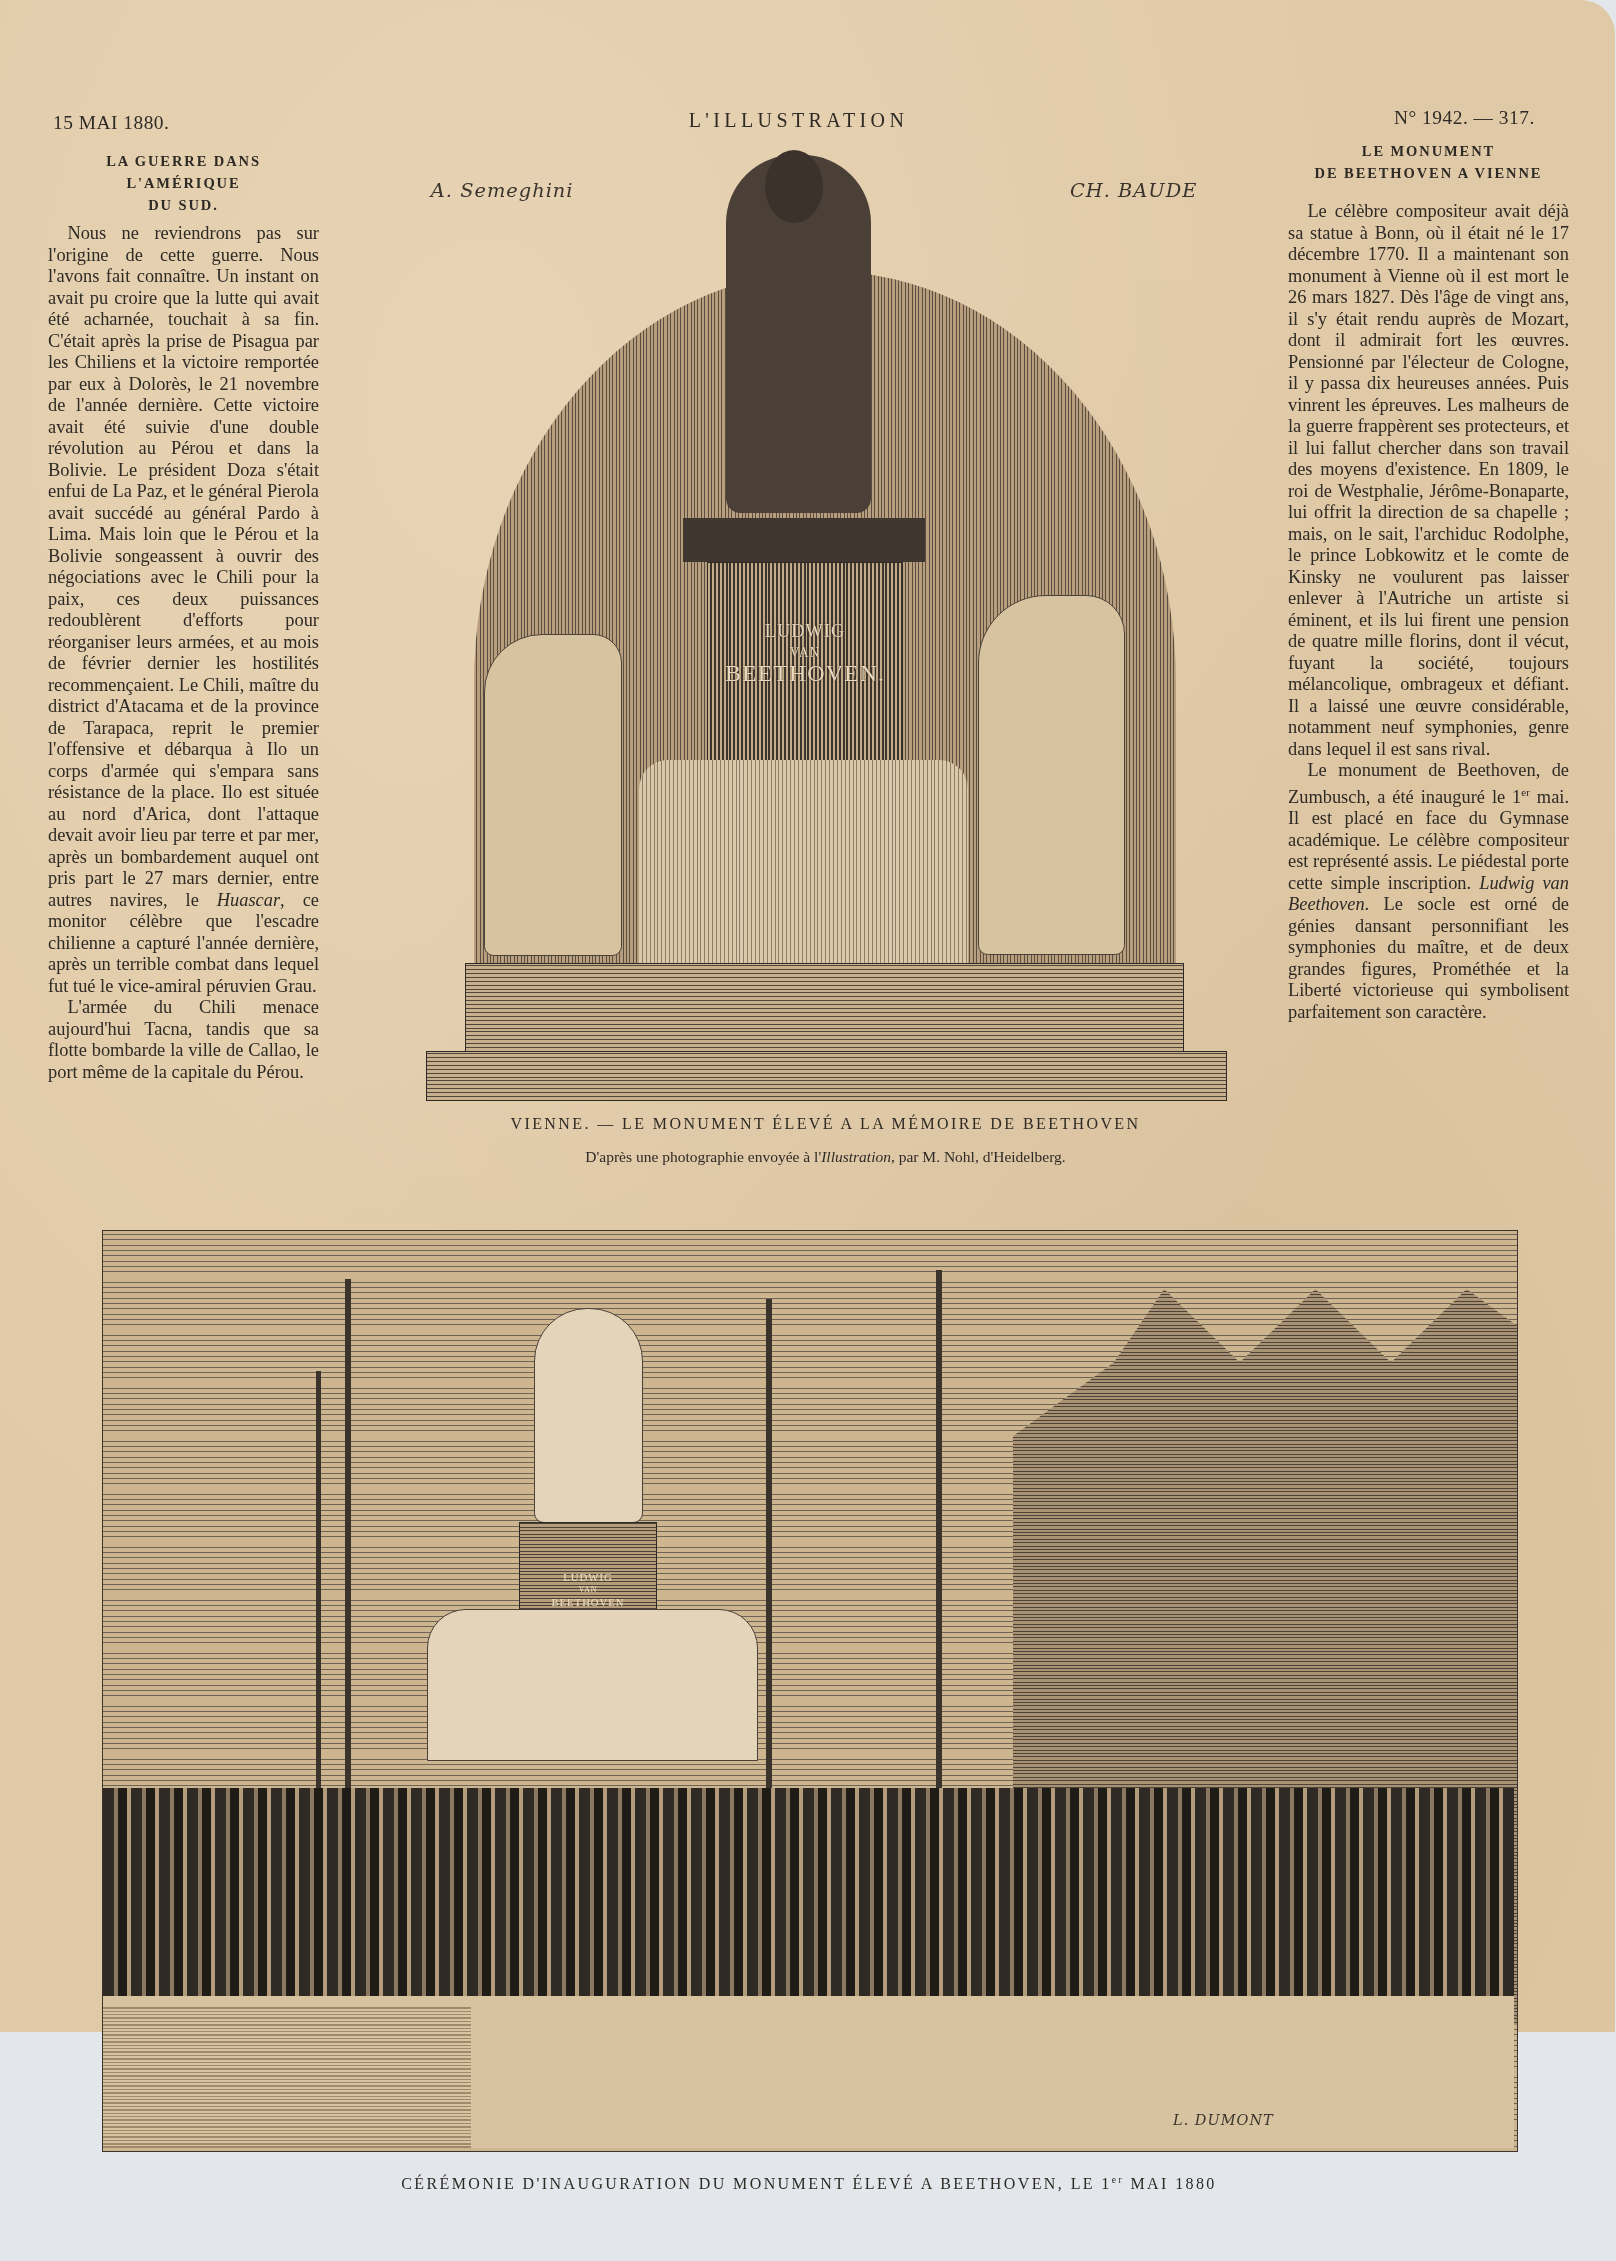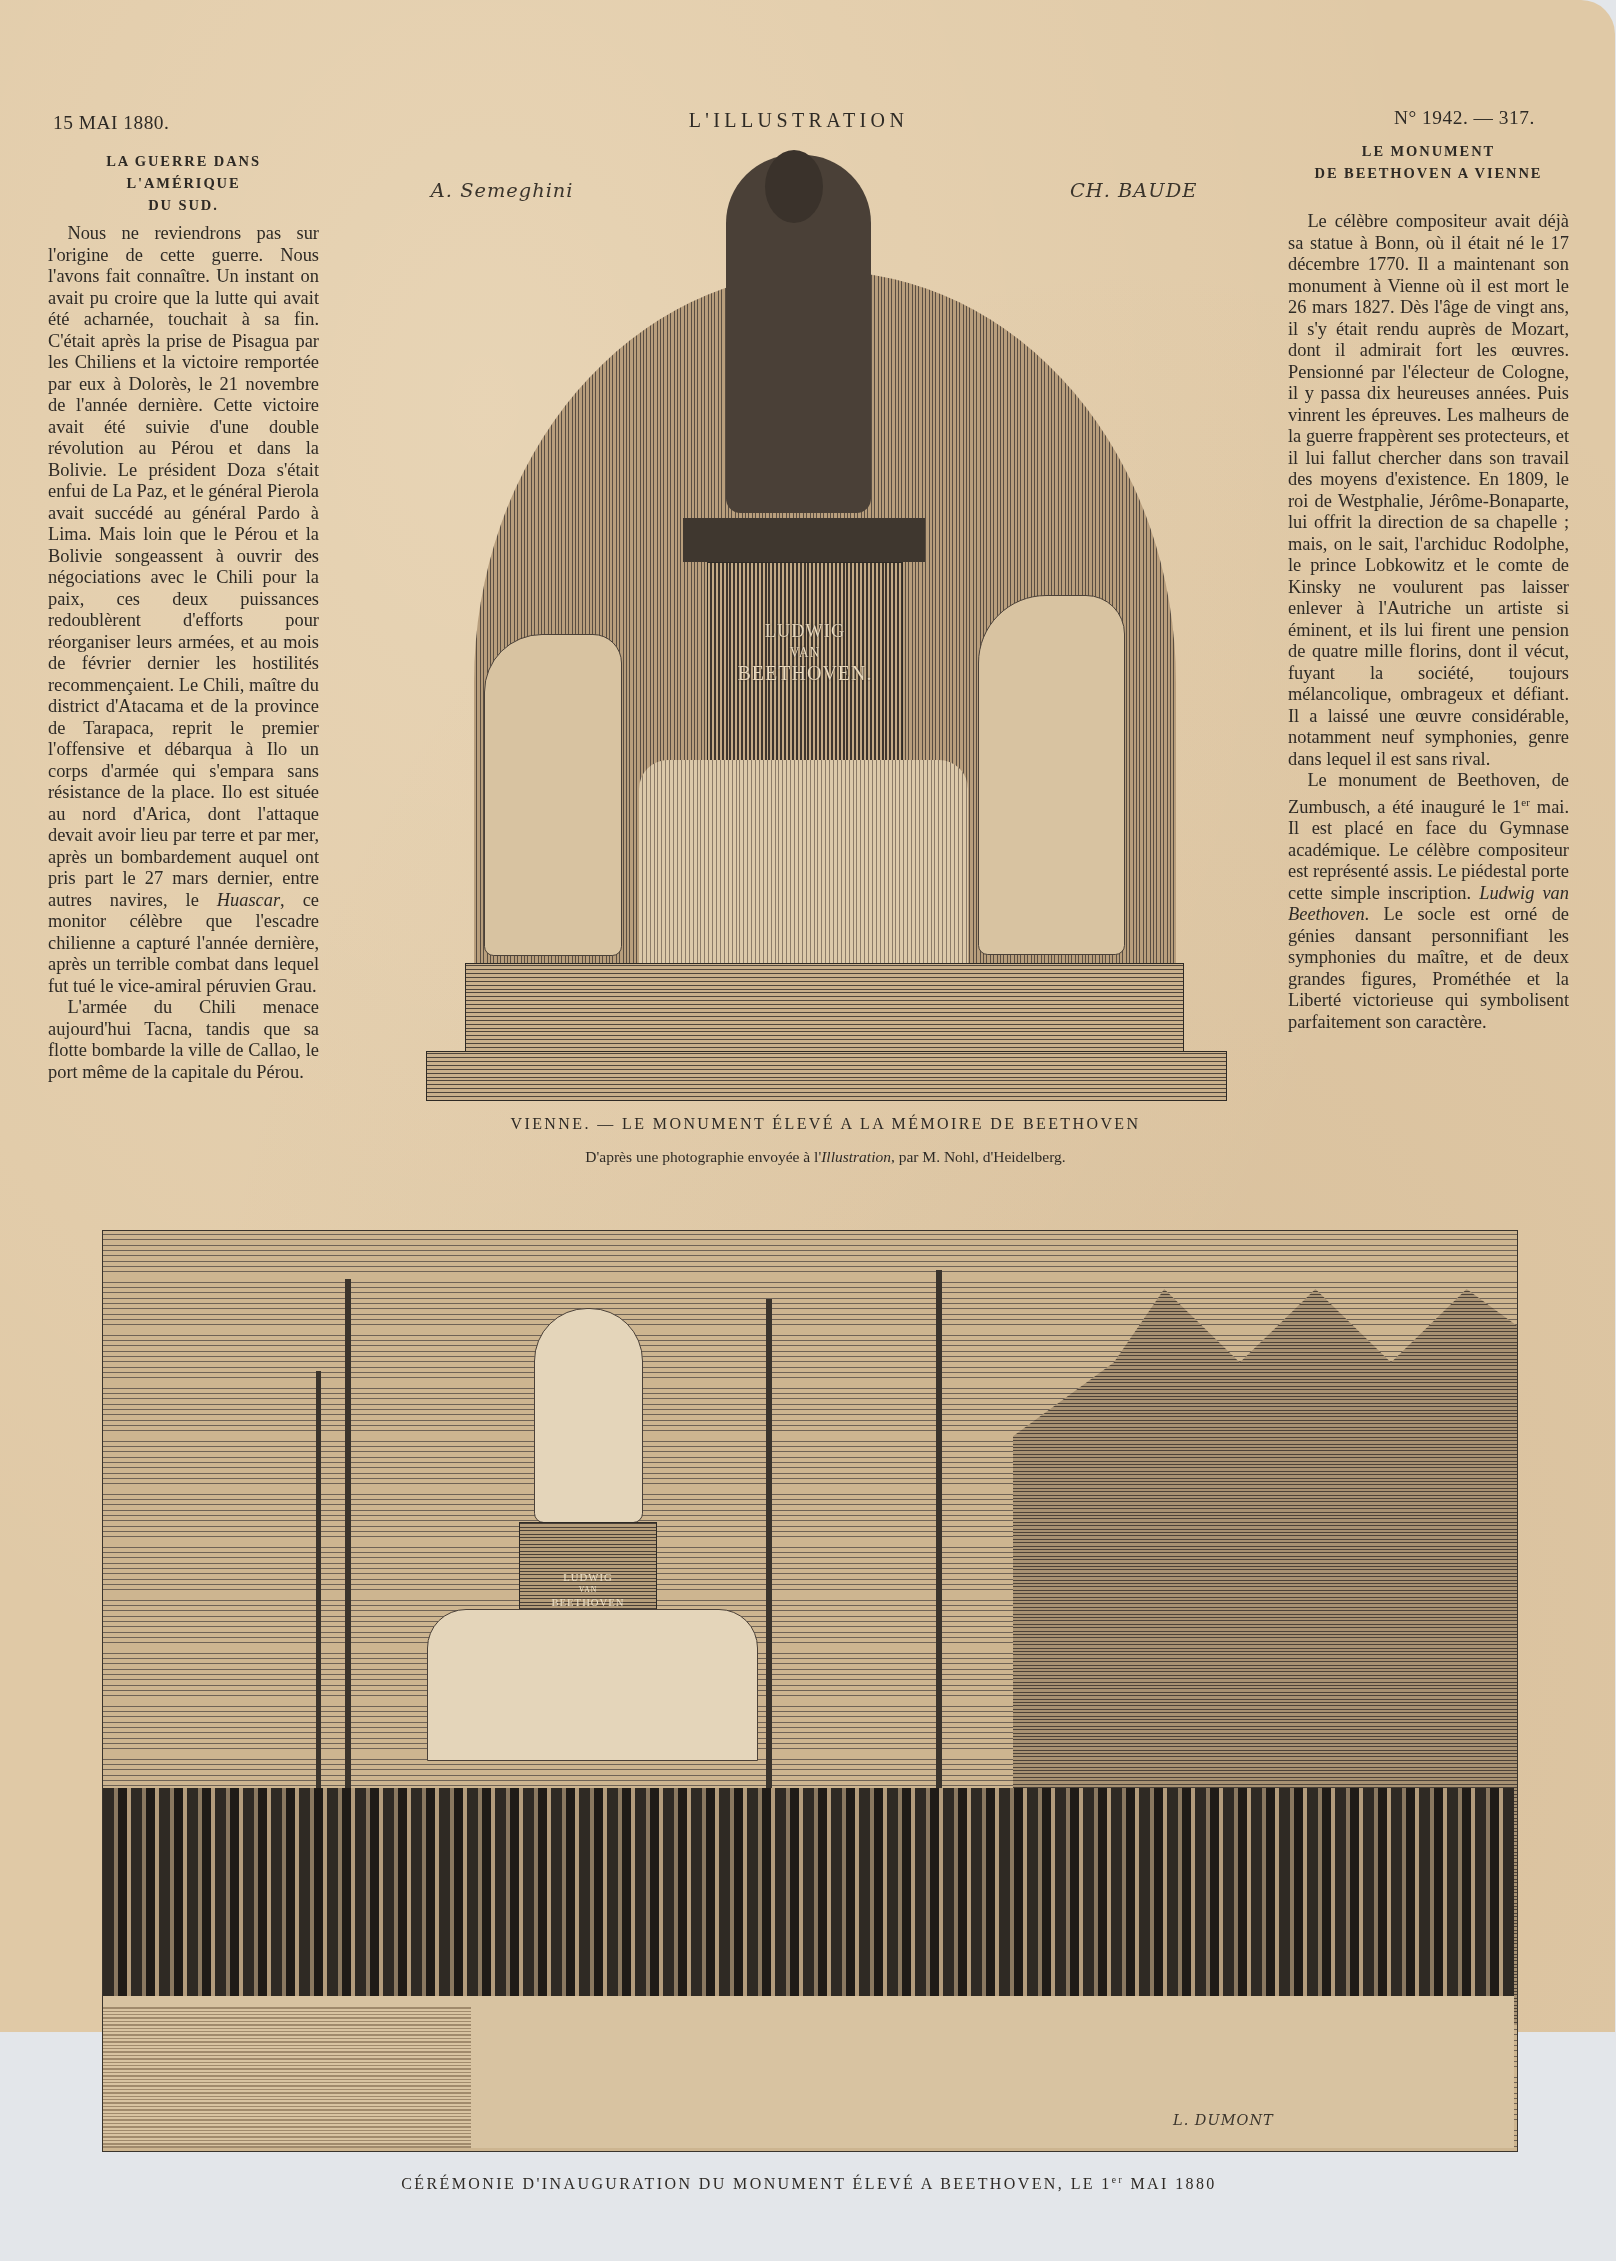--- a/index.html
+++ b/index.html
@@ -55,39 +55,39 @@
     <div class="col-title">DU SUD.</div>
     <div class="col" style="margin-top:7px;">
       <p><span>Nous ne reviendrons pas sur l'origine de cette guerre. Nous l'avons fait connaître. Un instant on avait pu croire que la lutte qui avait été acharnée, touchait à sa fin. C'était après la prise de Pisagua par les Chiliens et la victoire remportée par eux à Dolorès, le 21 novembre de l'année dernière. Cette victoire avait été suivie d'une double révolution au Pérou et dans la Bolivie. Le président Doza s'était enfui de La Paz, et le général Pierola avait succédé au général Pardo à Lima. Mais loin que le Pérou et la Bolivie songeassent à ouvrir des négociations avec le Chili pour la paix, ces deux puissances redoublèrent d'efforts pour réorganiser leurs armées, et au mois de février dernier les hostilités recommençaient. Le Chili, maître du district d'Atacama et de la province de Tarapaca, reprit le premier l'offensive et débarqua à Ilo un corps d'armée qui s'empara sans résistance de la place. Ilo est située au nord d'Arica, dont l'attaque devait avoir lieu par terre et par mer, après un bombardement auquel ont pris part le 27 mars dernier, entre autres navires, le</span> <i>Huascar</i><span>, ce monitor célèbre que l'escadre chilienne a capturé l'année dernière, après un terrible combat dans lequel fut tué le vice-amiral péruvien Grau.</span></p>
       <p>L'armée du Chili menace aujourd'hui Tacna, tandis que sa flotte bombarde la ville de Callao, le port même de la capitale du Pérou.</p>
     </div>
   </div>
 
   <div class="abs" style="left:1288px; top:140px; width:281px;">
     <div class="col-title">LE MONUMENT</div>
     <div class="col-title">DE BEETHOVEN A VIENNE</div>
-    <div class="col" style="margin-top:27px;">
+    <div class="col" style="margin-top:17px;">
       <p>Le célèbre compositeur avait déjà sa statue à Bonn, où il était né le 17 décembre 1770. Il a maintenant son monument à Vienne où il est mort le 26 mars 1827. Dès l'âge de vingt ans, il s'y était rendu auprès de Mozart, dont il admirait fort les œuvres. Pensionné par l'électeur de Cologne, il y passa dix heureuses années. Puis vinrent les épreuves. Les malheurs de la guerre frappèrent ses protecteurs, et il lui fallut chercher dans son travail des moyens d'existence. En 1809, le roi de Westphalie, Jérôme-Bonaparte, lui offrit la direction de sa chapelle ; mais, on le sait, l'archiduc Rodolphe, le prince Lobkowitz et le comte de Kinsky ne voulurent pas laisser enlever à l'Autriche un artiste si éminent, et ils lui firent une pension de quatre mille florins, dont il vécut, fuyant la société, toujours mélancolique, ombrageux et défiant. Il a laissé une œuvre considérable, notamment neuf symphonies, genre dans lequel il est sans rival.</p>
       <p><span>Le monument de Beethoven, de Zumbusch, a été inauguré le 1</span><sup>er</sup><span> mai. Il est placé en face du Gymnase académique. Le célèbre compositeur est représenté assis. Le piédestal porte cette simple inscription.</span> <i>Ludwig van Beethoven</i><span>. Le socle est orné de génies dansant personnifiant les symphonies du maître, et de deux grandes figures, Prométhée et la Liberté victorieuse qui symbolisent parfaitement son caractère.</span></p>
     </div>
   </div>
 
   <div class="abs" style="left:426px; top:150px; width:799px; height:954px;">
 
     <div class="abs" style="left:48px; top:121px; width:702px; height:823px; border-radius:50% 50% 0 0; background:repeating-linear-gradient(90deg,#b89e7c 0 2.4px,#5a4e42 2.4px 3.4px);"></div>
 
     <div class="abs" style="left:300px; top:4.8px; width:145px; height:358px; background:#4a4037; border-radius:68px 68px 14.5px 14.5px;"></div>
     <div class="abs" style="left:339px; top:0; width:58px; height:73px; background:#3a322b; border-radius:50%;"></div>
 
     <div class="abs" style="left:257px; top:368px; width:242px; height:44px; background:#3f372f;"></div>
     <div class="abs" style="left:281px; top:412px; width:194px; height:281px; background:repeating-linear-gradient(90deg,#c4ab87 0 1.9px,#3d352d 1.9px 3.9px); border:1px solid #2e2a25;">
       <div style="position:absolute; top:58px; width:100%; text-align:center; color:#e8d8bc; font-size:18.4px; line-height:21px; letter-spacing:1px; text-shadow:0 0 1.9px #3d352d;">
         <div>LUDWIG</div>
         <div style="font-size:13.6px;">VAN</div>
-        <div style="font-size:20px;">BEETHOVEN.</div>
+        <div style="font-size:24px;">BEETHOVEN.</div>
       </div>
     </div>
 
     <div class="abs" style="left:58px; top:484px; width:136px; height:320px; background:#d8c3a1; border:1.5px solid #4a4037; border-radius:58px 29px 9.7px 9.7px;"></div>
     <div class="abs" style="left:552px; top:445px; width:145px; height:358px; background:#d8c3a1; border:1.5px solid #4a4037; border-radius:68px 39px 9.7px 9.7px;"></div>
     <div class="abs" style="left:213px; top:610px; width:329px; height:203px; background:repeating-linear-gradient(90deg,#dcc9a9 0 2.9px,#8c7c68 2.9px 3.9px); border-radius:29px 29px 0 0;"></div>
 
     <div class="abs" style="left:39px; top:813px; width:717px; height:87px; background:repeating-linear-gradient(0deg,#c9b08c 0 2.9px,#4f453b 2.9px 3.9px); border:1px solid #2e2a25;"></div>
     <div class="abs" style="left:0; top:901px; width:799px; height:48px; background:repeating-linear-gradient(0deg,#c9b08c 0 2.9px,#4f453b 2.9px 3.9px); border:1px solid #2e2a25;"></div>
     <div class="sig" style="left:4.8px; top:29px;">A. Semeghini</div>

